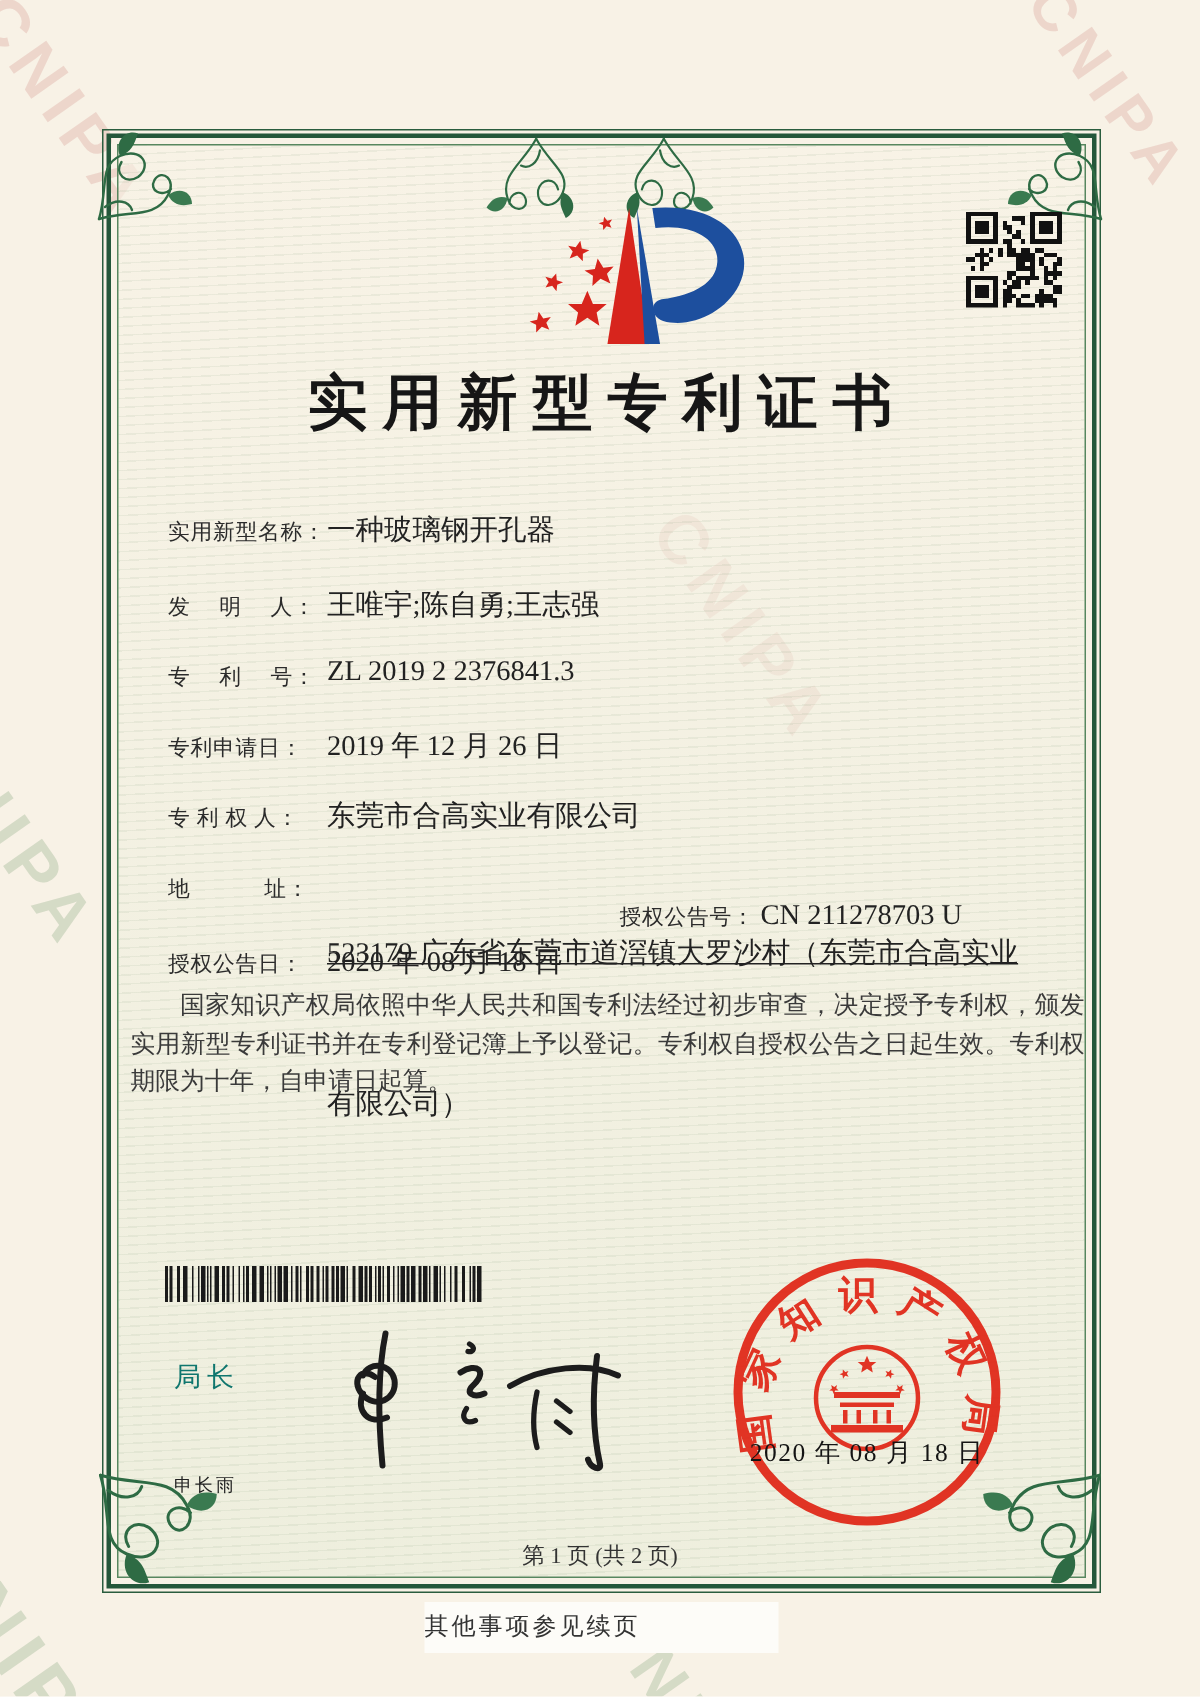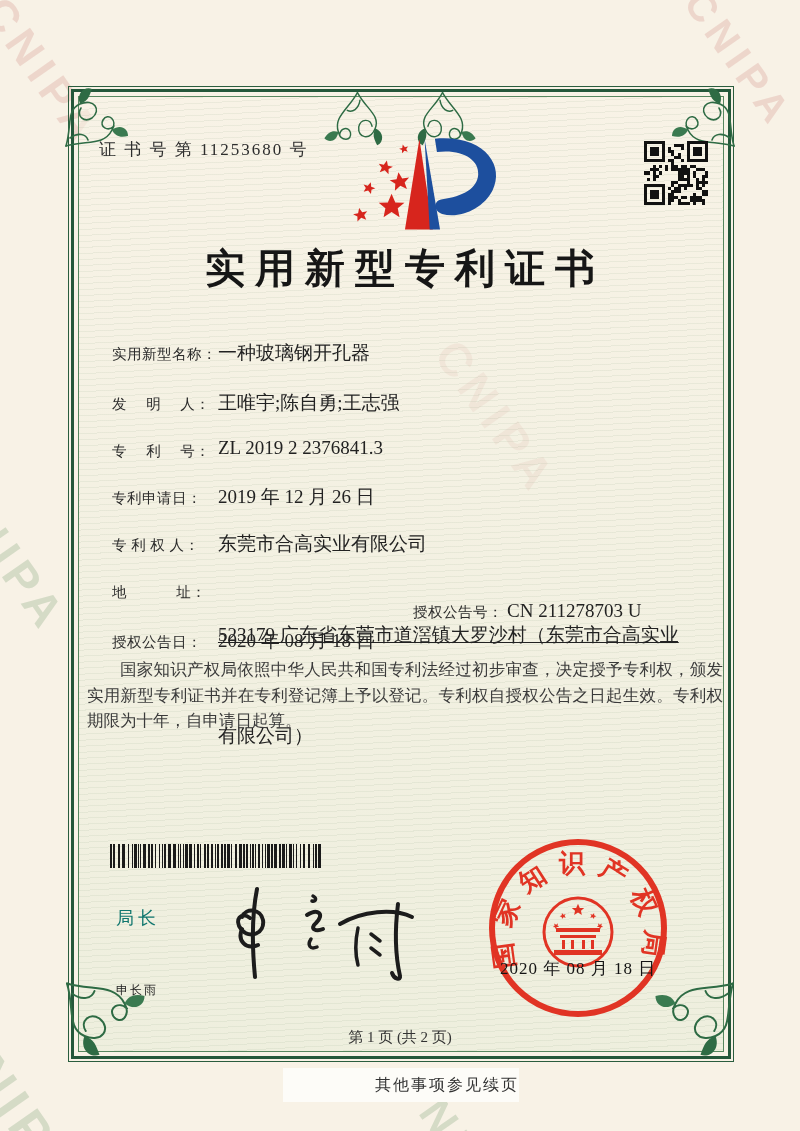--- a/index.html
+++ b/index.html
@@ -40,21 +40,21 @@
   .barcode{left:110px;top:844px;}
 
   .signer-title{left:116px;top:906px;font-size:18px;letter-spacing:4px;color:#0f766e;}
   .signer-name{left:116px;top:954px;font-size:12px;letter-spacing:2px;color:#222;margin-top:28px;}
 
   .seal{left:486px;top:836px;}
   .seal-date{left:478px;top:957px;width:200px;text-align:center;font-size:17px;color:#141414;
              letter-spacing:1px;white-space:pre;}
 
   .page-num{left:68px;top:1028px;width:664px;text-align:center;font-size:15px;color:#333;}
-  .note{left:283px;top:1068px;width:236px;height:34px;line-height:34px;text-align:right;
+  .note{left:283px;top:1068px;width:236px;height:34px;line-height:34px;text-align:left;
         background:#fdfcf8;font-size:16px;color:#333;letter-spacing:2px;}
 </style>
 </head>
 <body>
 
 <div id="page">
 
   <span class="wm wm-pink" style="left:14px;top:-12px;font-size:44px;">CNIPA</span>
   <span class="wm wm-pink" style="left:712px;top:-18px;font-size:40px;">CNIPA</span>
   <span class="wm wm-pink" style="left:468px;top:330px;font-size:46px;">CNIPA</span>
@@ -78,21 +78,20 @@
       </g>
     </defs>
     <use href="#orn" transform="translate(62,80)"></use>
     <use href="#orn" transform="translate(738,80) scale(-1,1)"></use>
     <use href="#orn" transform="translate(62,1066) scale(1.25,-1.25)"></use>
     <use href="#orn" transform="translate(738,1066) scale(-1.25,-1.25)"></use>
     <use href="#orn" transform="translate(402,132) rotate(135) scale(0.9)"></use>
     <use href="#orn" transform="translate(398,132) rotate(-135) scale(-0.9,0.9)"></use>
   </svg>
 
-  <div class="abs cert-number">证 书 号 第 11253680 号</div>
 
   <svg class="abs" style="left:340px;top:126px;" width="165" height="114" viewBox="0 0 160 110" aria-hidden="true">
     <defs>
       <polygon id="lstar" points="0,-10 2.9,-3.2 10,-3.1 4.8,1.2 6.2,8.1 0,4 -6.2,8.1 -4.8,1.2 -10,-3.1 -2.9,-3.2" fill="#d7251d"></polygon>
     </defs>
     <use href="#lstar" transform="translate(62,22) scale(0.45) rotate(-15)"></use>
     <use href="#lstar" transform="translate(44,40) scale(0.7) rotate(12)"></use>
     <use href="#lstar" transform="translate(58,54) scale(0.95) rotate(-8)"></use>
     <use href="#lstar" transform="translate(28,60) scale(0.6) rotate(18)"></use>
     <use href="#lstar" transform="translate(50,78) scale(1.25)"></use>

